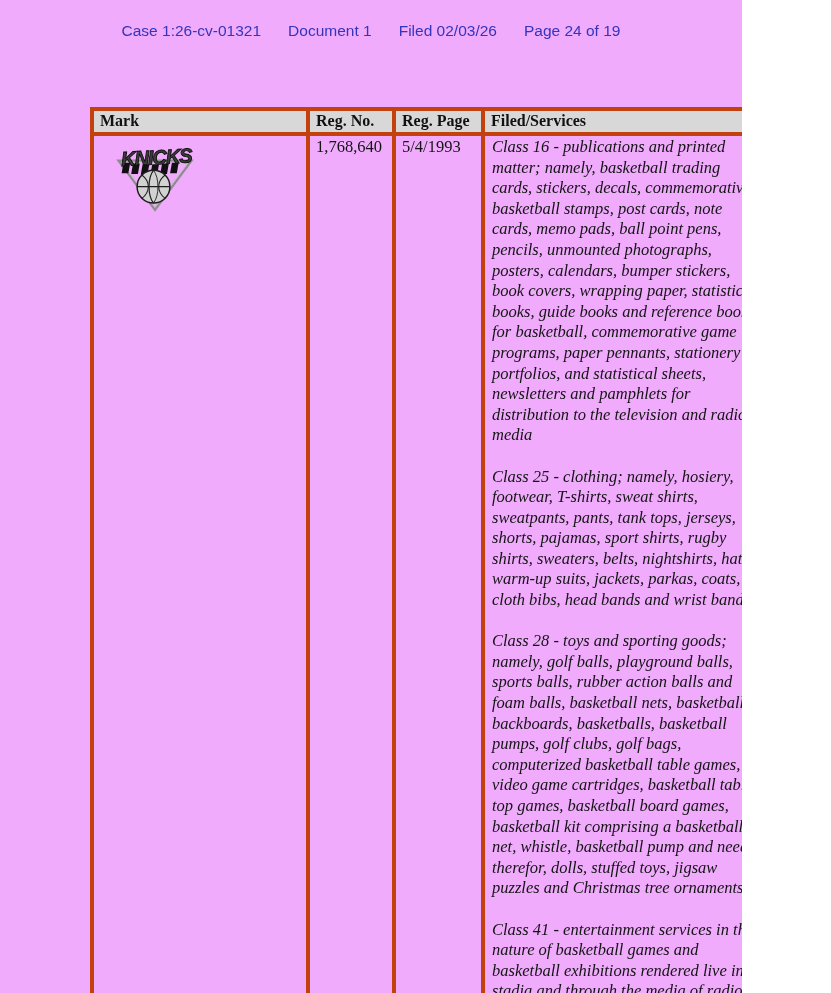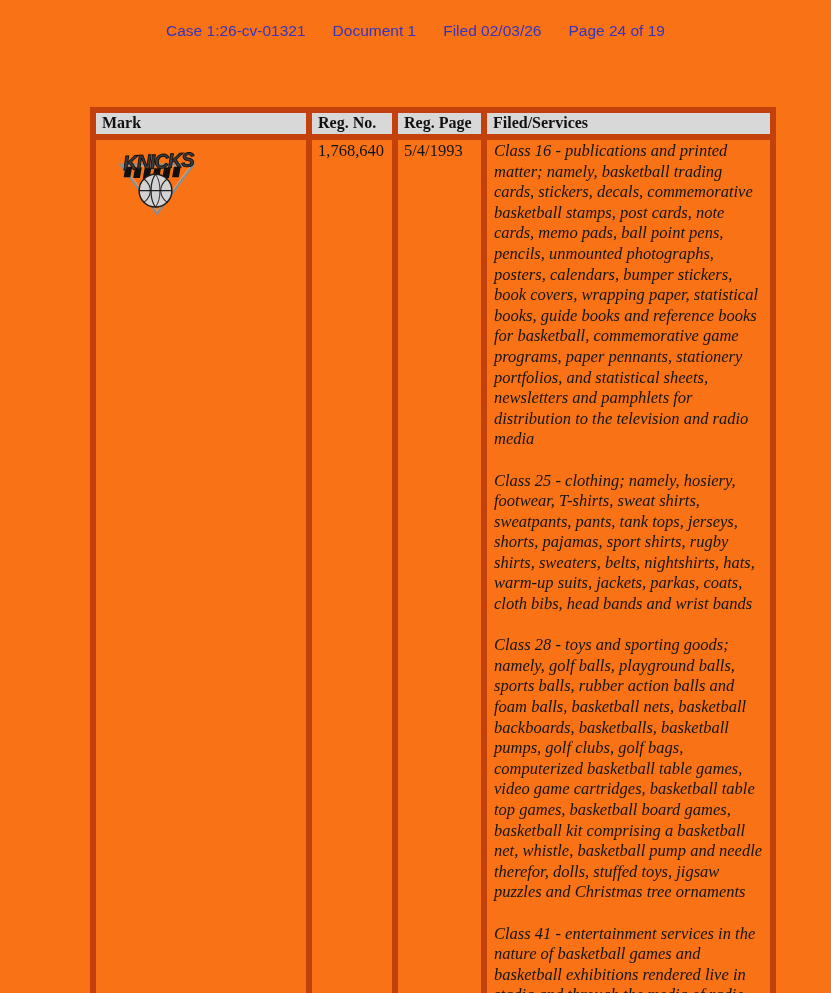--- a/index.html
+++ b/index.html
@@ -1,21 +1,21 @@
 <!DOCTYPE html>
 <html><head>
 <meta charset="utf-8">
 <style>
   * { box-sizing: border-box; }
   html, body { margin: 0; padding: 0; background: #ffffff; }
   .page {
     position: relative;
-    width: 831px;
+    width: 742px;
     height: 993px;
-    background: #f97316;
+    background: #f0abfc;
     font-family: "Liberation Serif", serif;
     overflow: hidden;
   }
   .case-header {
     position: absolute;
     top: 22px;
     left: 0;
     right: 0;
     display: flex;
     justify-content: center;
@@ -28,21 +28,21 @@
   .marks-table {
     position: absolute;
     left: 90px;
     top: 107px;
     width: 680px;
     border-collapse: collapse;
     table-layout: fixed;
     border: 2px solid #2f2f2f;
   }
   .marks-table th, .marks-table td {
-    border: 6px solid #c2410c;
+    border: 4px solid #c2410c;
     vertical-align: top;
     overflow: hidden;
   }
   .marks-table thead th {
     background: #d8d8d8;
     font-size: 16px;
     font-weight: bold;
     text-align: left;
     padding: 1px 6px 2px 6px;
     color: #111;

